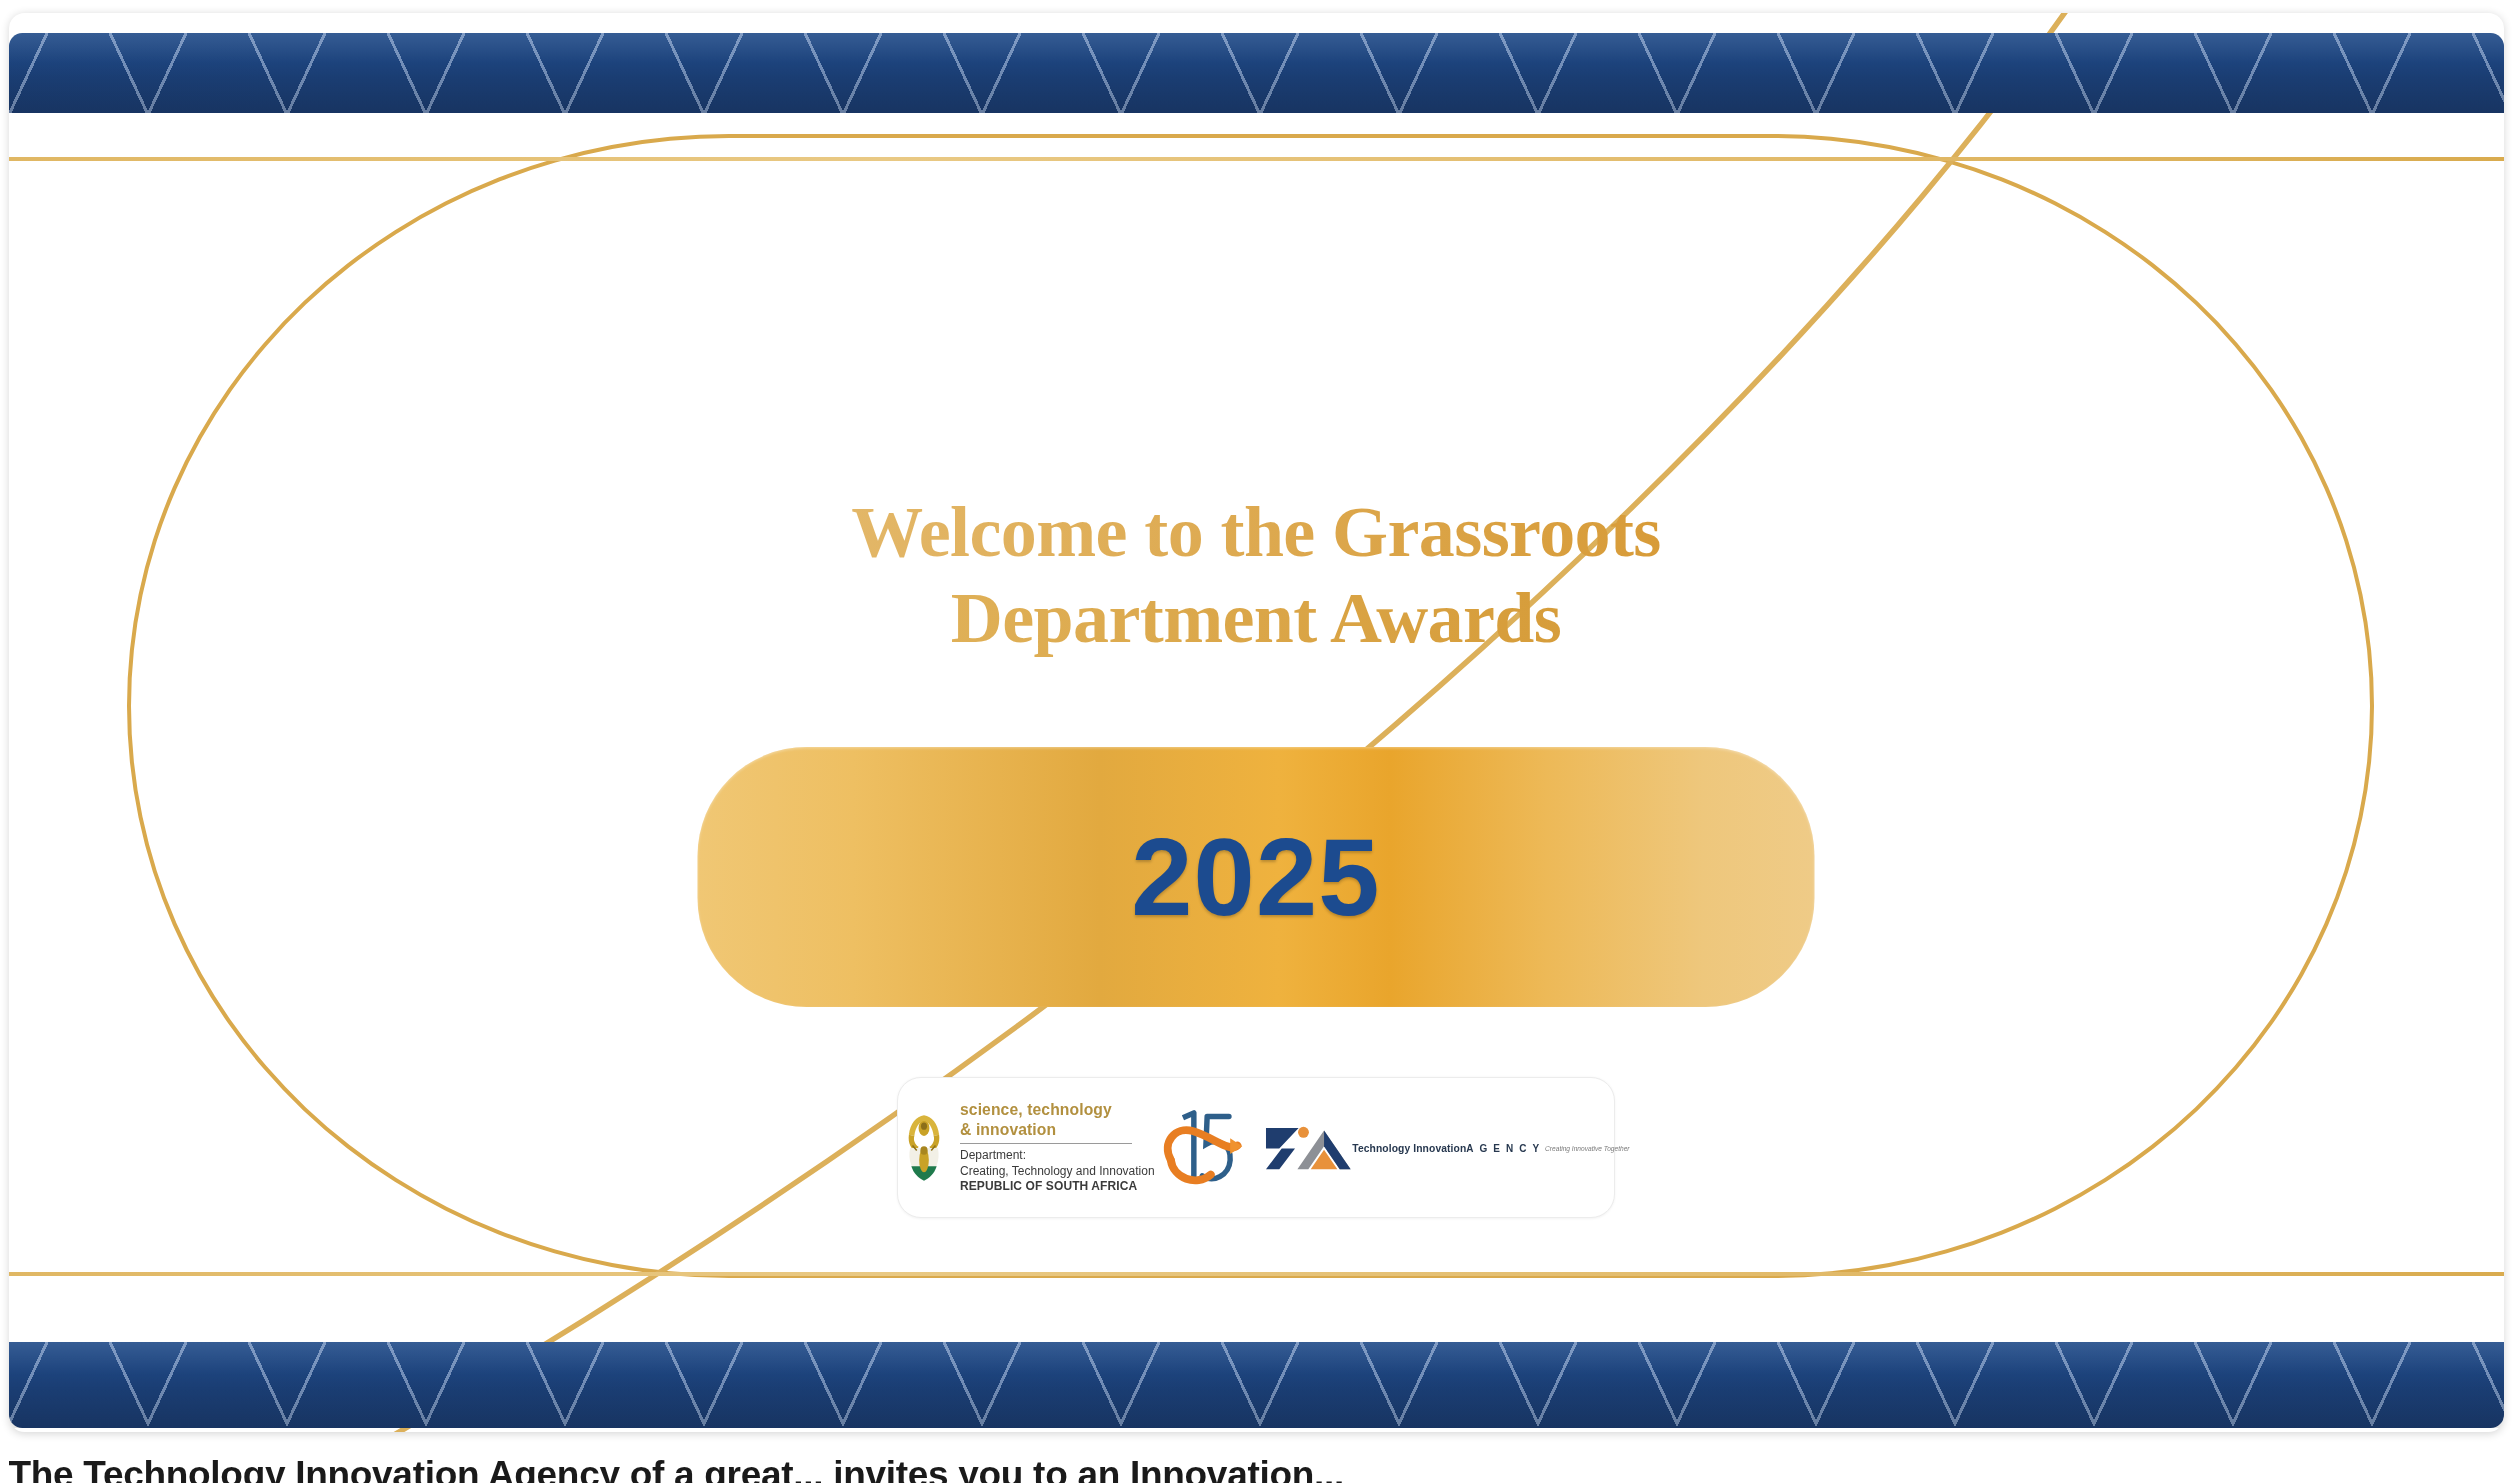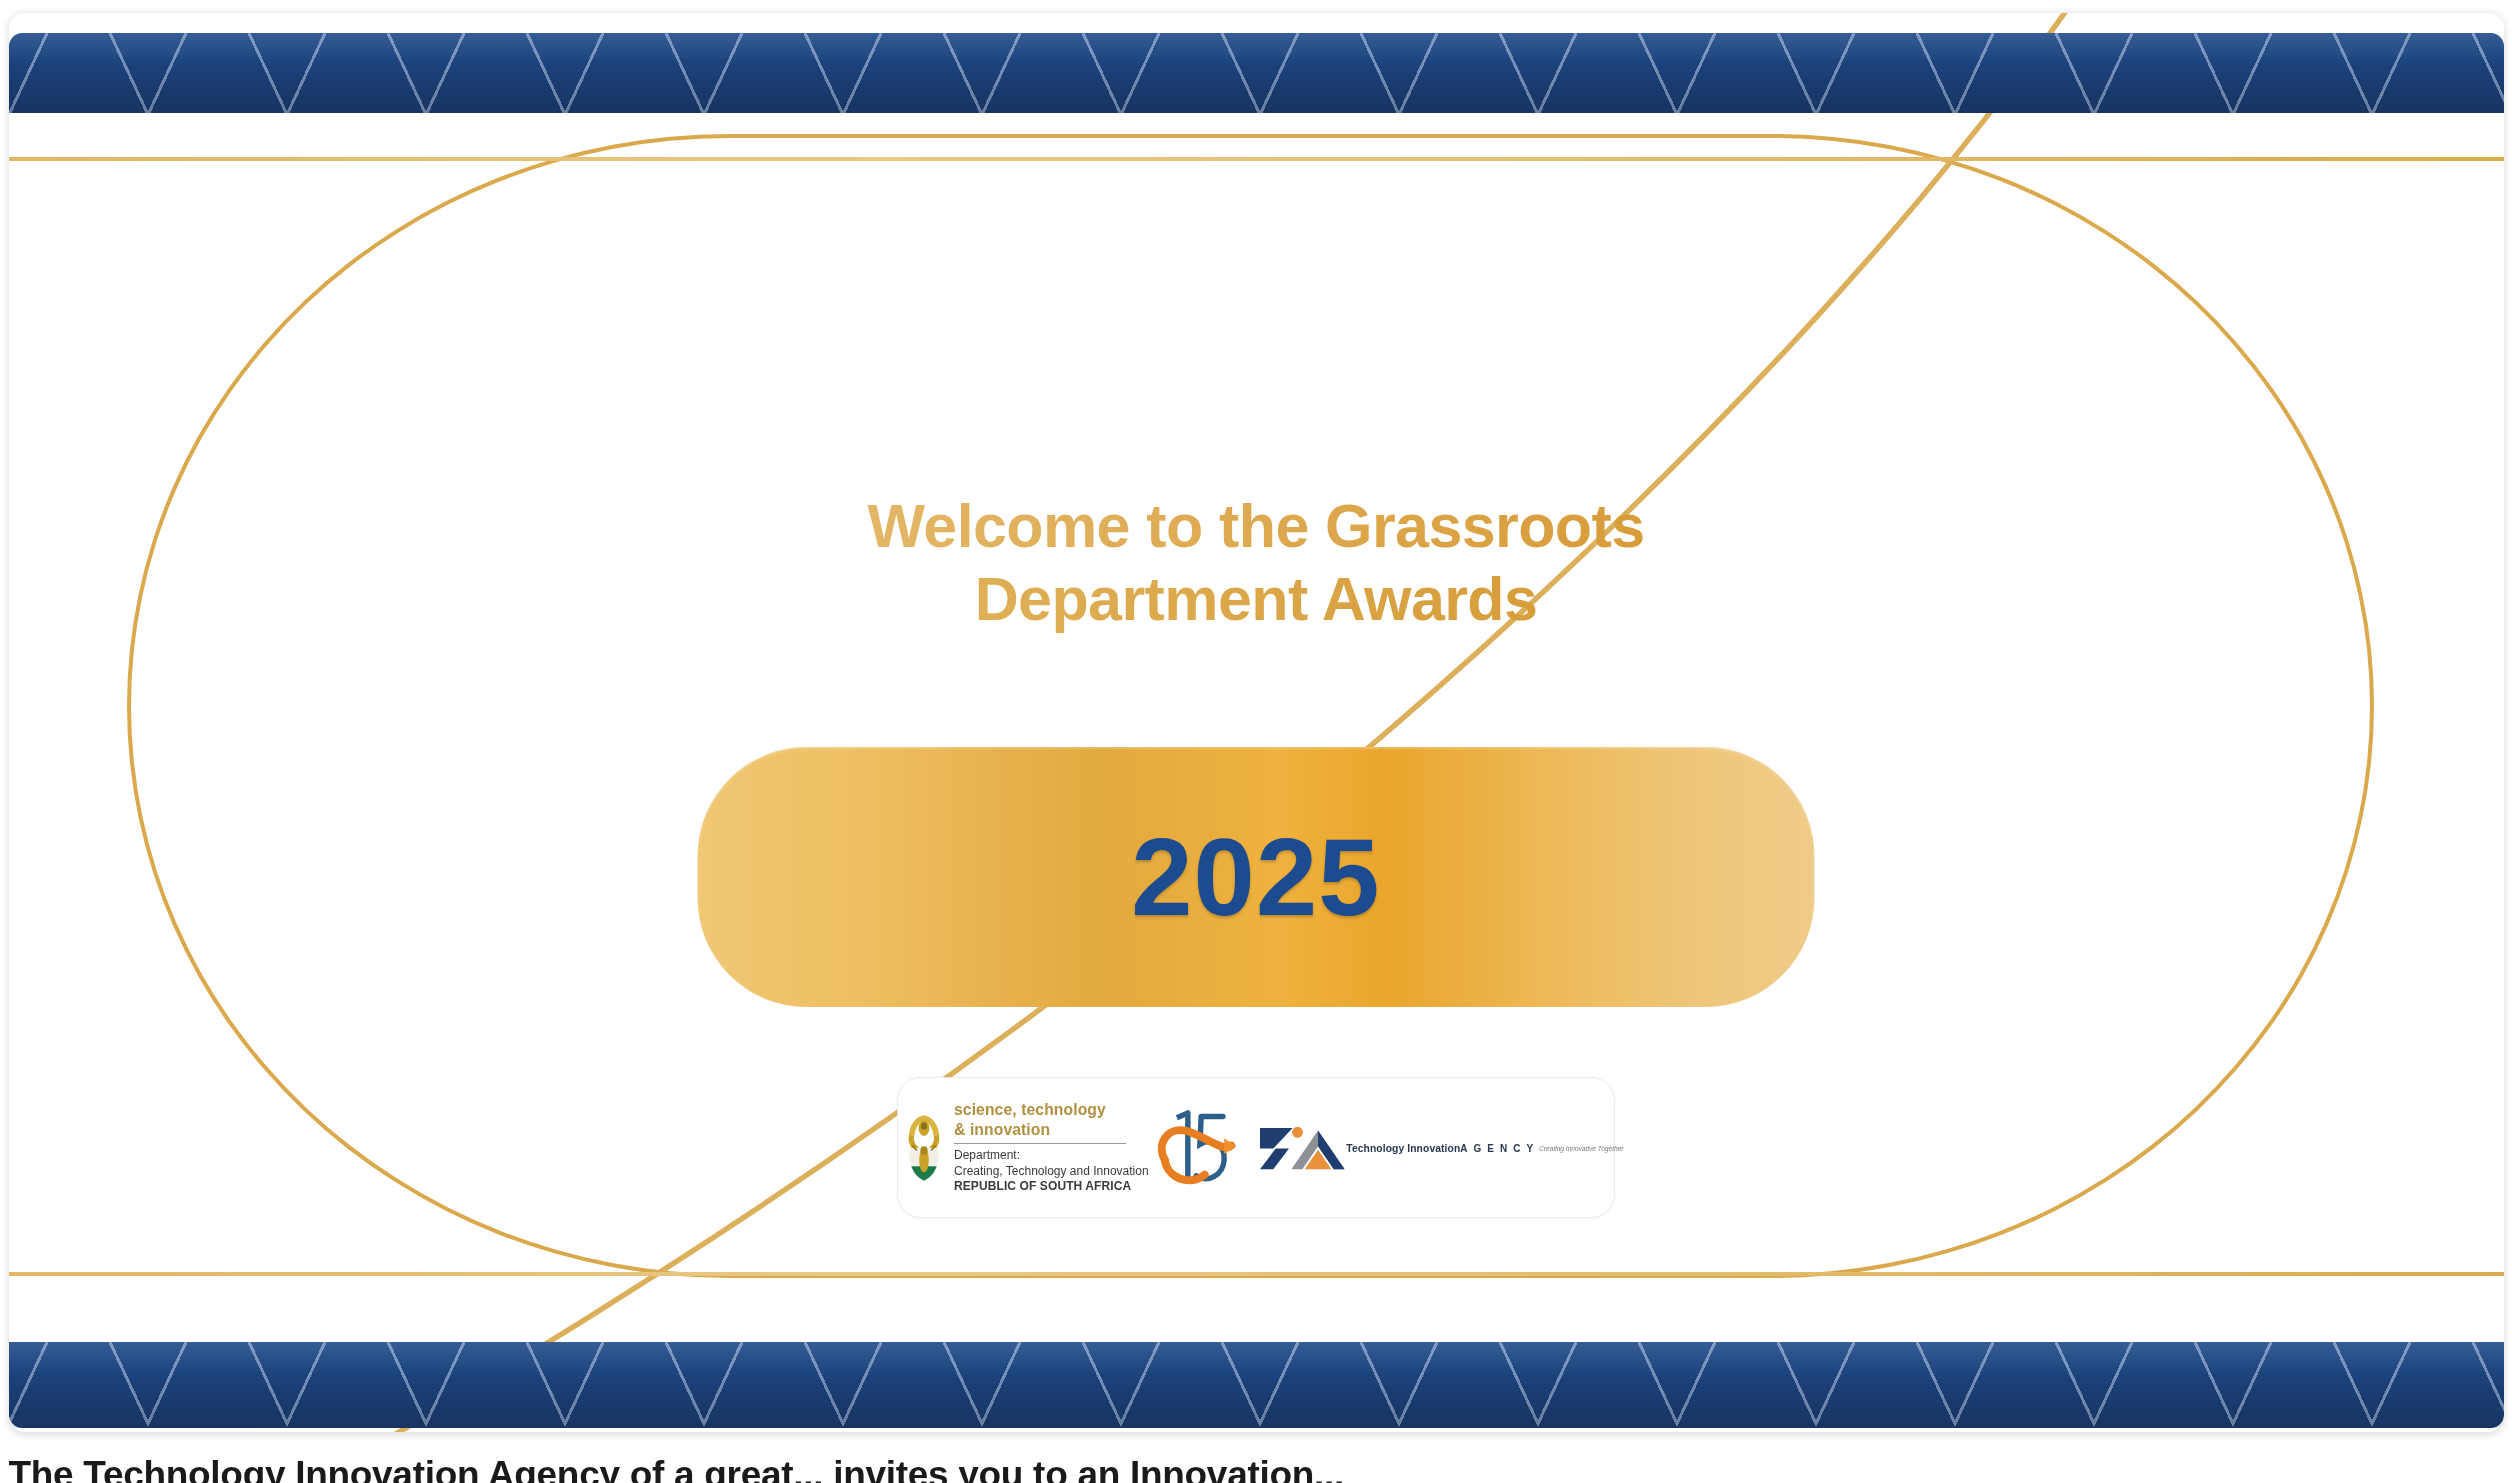--- a/index.html
+++ b/index.html
@@ -107,23 +107,23 @@
   }
 
   .title-block {
     position: absolute;
     left: 0;
     right: 0;
     top: 477px;
     text-align: center;
   }
   .title-line {
-    font-family: Liberation Sans, sans-serif;
-    font-weight: bold;
-    font-size: 61px;
+    font-family: Liberation Serif, serif;
+    font-weight: bold;
+    font-size: 72px;
     line-height: 1.19;
     letter-spacing: -0.6px;
     background: linear-gradient(92deg, #edd29a 0%, #e9c582 16%, #e0b05b 42%, #d79a36 68%, #d89c3b 86%, #d5933a 100%);
     -webkit-background-clip: text;
     background-clip: text;
     color: transparent;
     -webkit-text-fill-color: transparent;
     white-space: nowrap;
   }
   .title-line-2 {
@@ -180,21 +180,21 @@
     border-radius: 24px;
     display: flex;
     align-items: center;
     justify-content: space-around;
     box-shadow: 0 0.6px 2.4px rgba(0,0,0,0.05);
   }
 
   .dsti-logo {
     display: flex;
     align-items: center;
-    gap: 4px;
+    gap: 10px;
   }
   .coat-of-arms {
     width: 52px;
     height: 80px;
     flex: 0 0 auto;
   }
   .dsti-text { display: flex; flex-direction: column; }
   .dsti-line1 {
     font-size: 15.7px;
     color: #b2903f;

